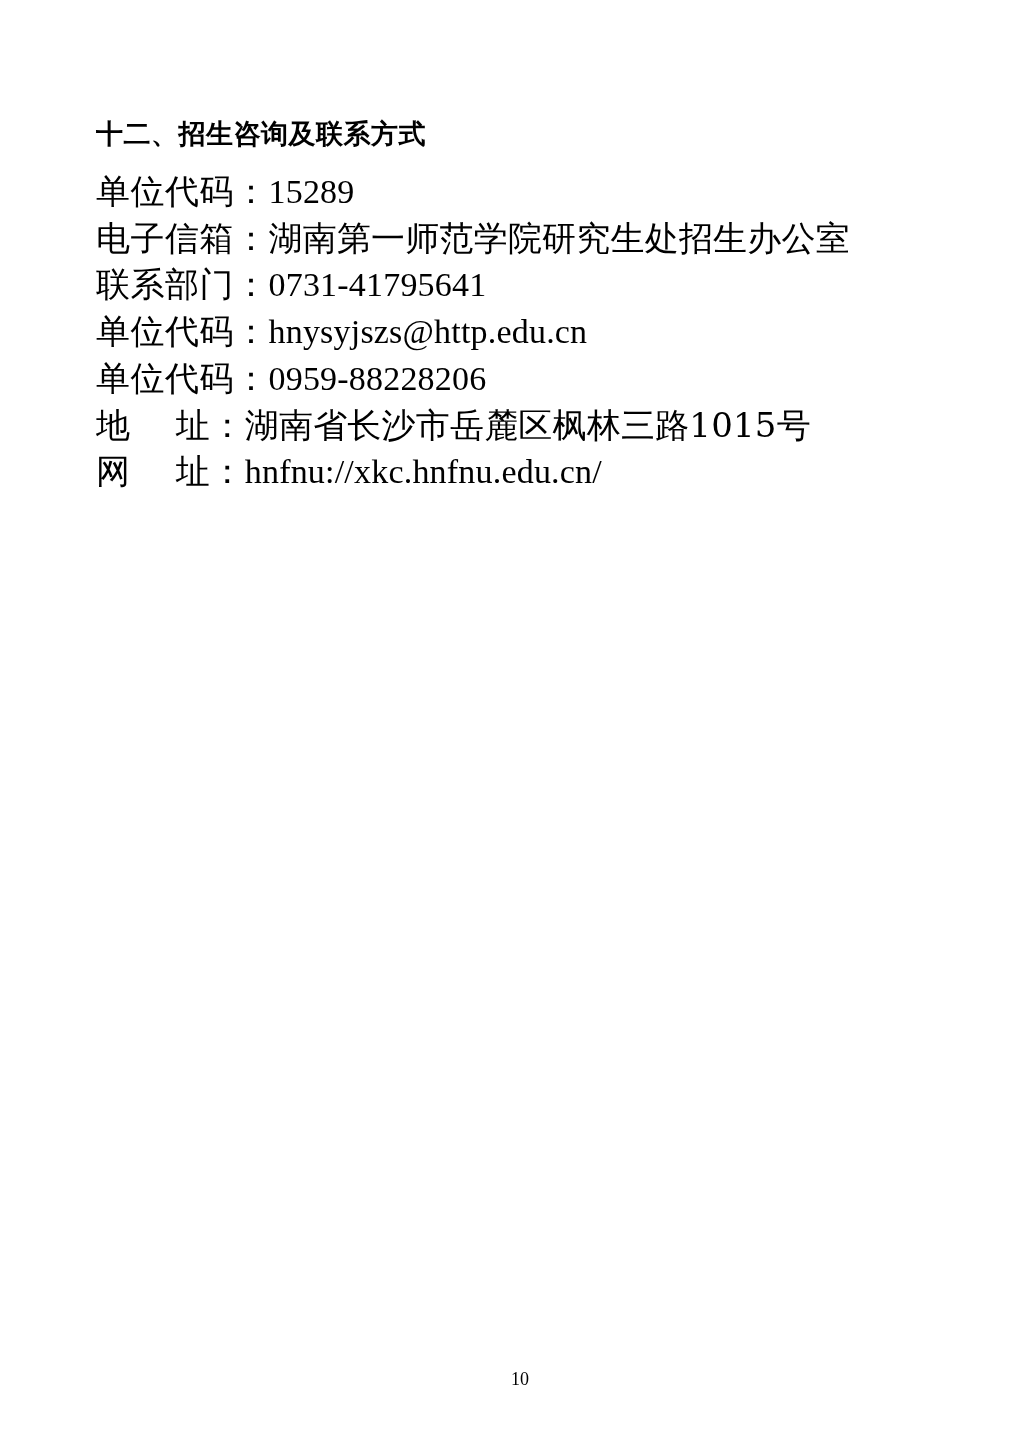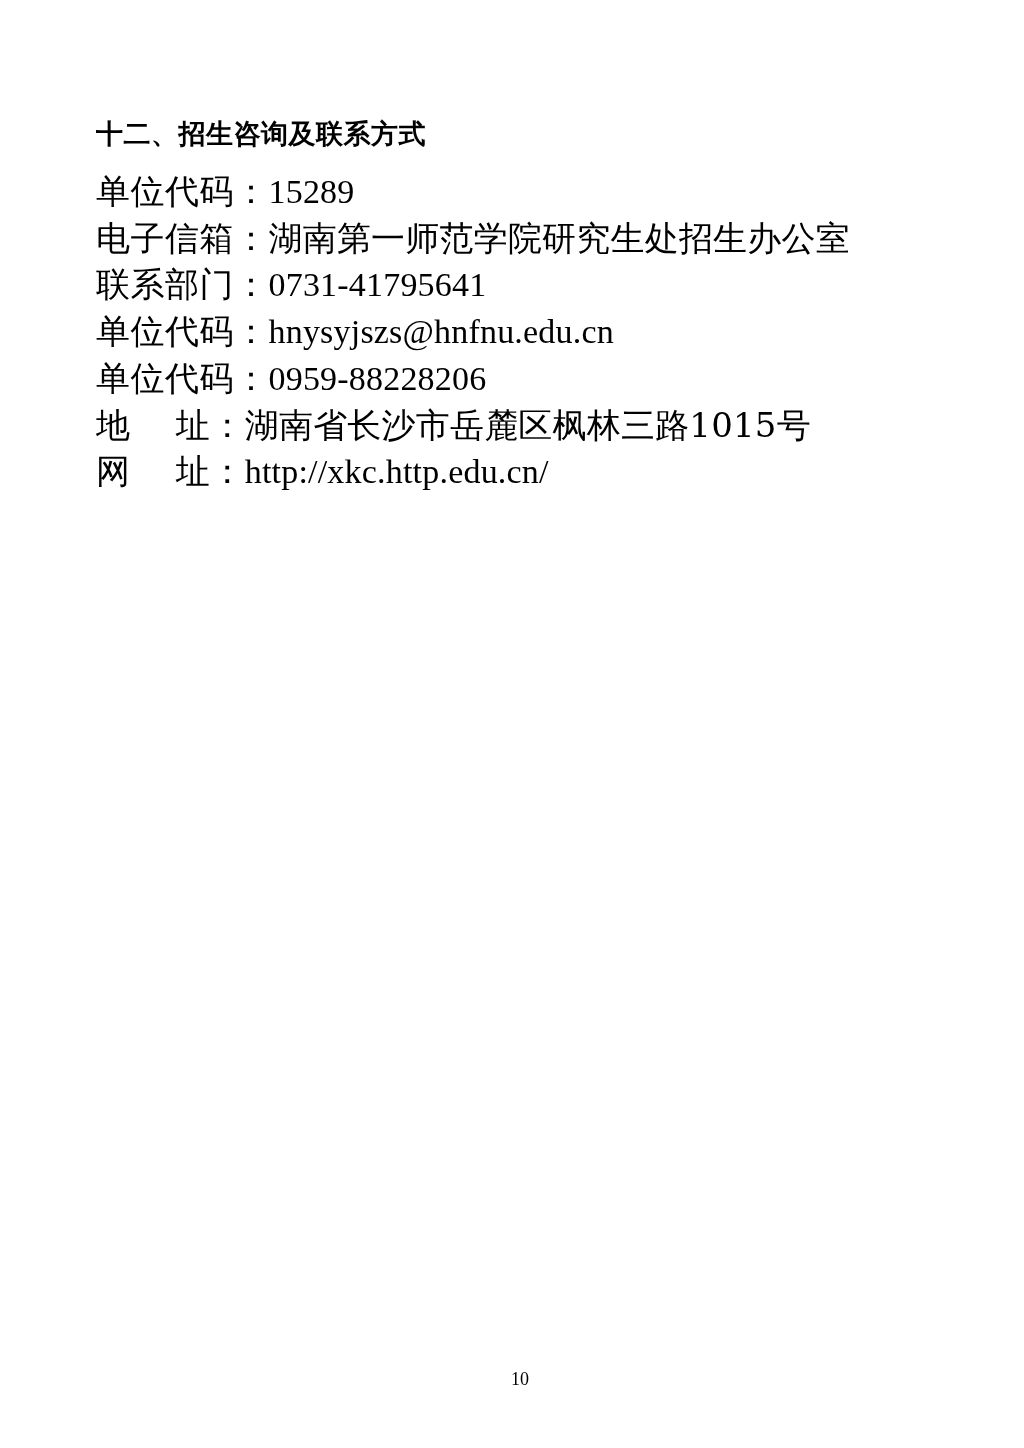--- a/index.html
+++ b/index.html
@@ -88,36 +88,36 @@
       <span class="info-value cjk">湖南第一师范学院研究生处招生办公室</span>
     </li>
 
     <li class="info-row">
       <span class="info-label">联系部门：</span>
       <span class="info-value">0731-41795641</span>
     </li>
 
     <li class="info-row">
       <span class="info-label">单位代码：</span>
-      <span class="info-value">hnysyjszs@hnfnu.edu.cn</span>
+      <span class="info-value">hnysyjszs@http.edu.cn</span>
     </li>
 
     <li class="info-row">
       <span class="info-label">单位代码：</span>
       <span class="info-value">0959-88228206</span>
     </li>
 
     <li class="info-row">
       <span class="info-label spaced">地    址：</span>
       <span class="info-value cjk">湖南省长沙市岳麓区枫林三路1015号</span>
     </li>
 
 
     <li class="info-row">
       <span class="info-label spaced">网    址：</span>
-      <span class="info-value">http://xkc.http.edu.cn/</span>
+      <span class="info-value">hnfnu://xkc.hnfnu.edu.cn/</span>
     </li>
 
   </ul>
 
   <div class="page-number">10</div>
 
 </div>
 
 </body></html>

